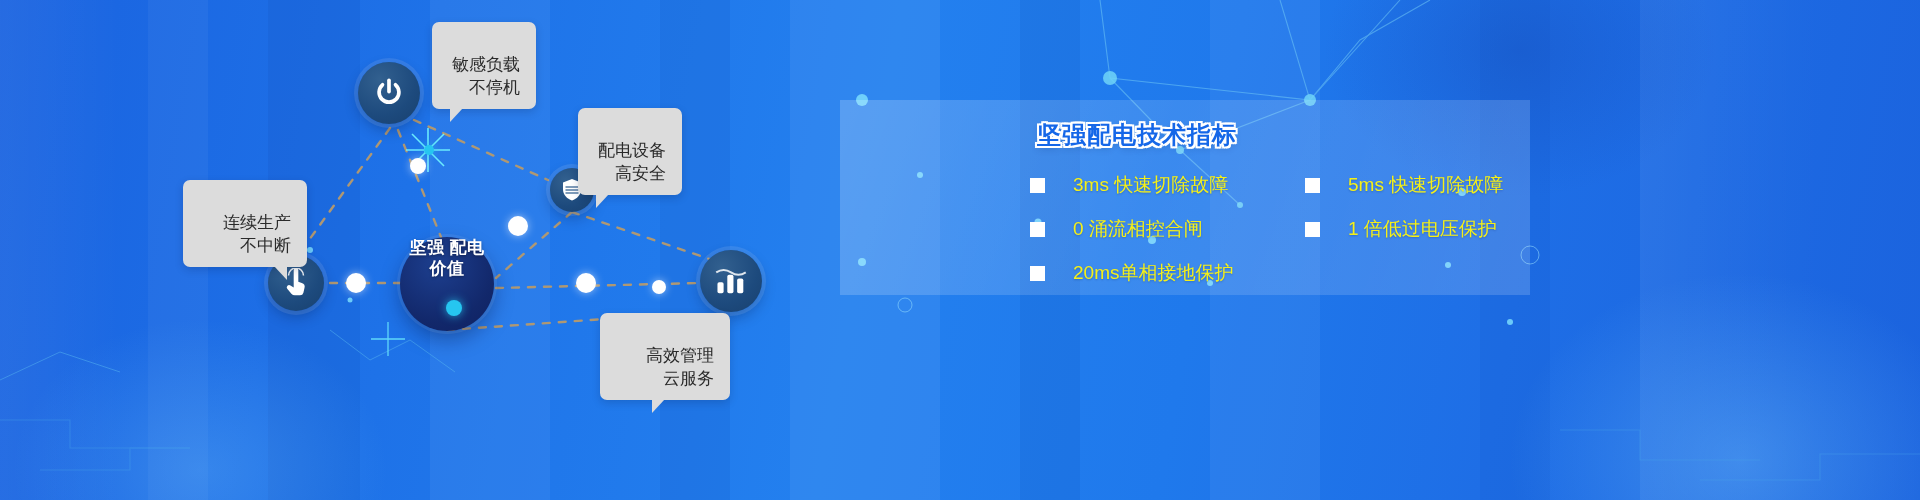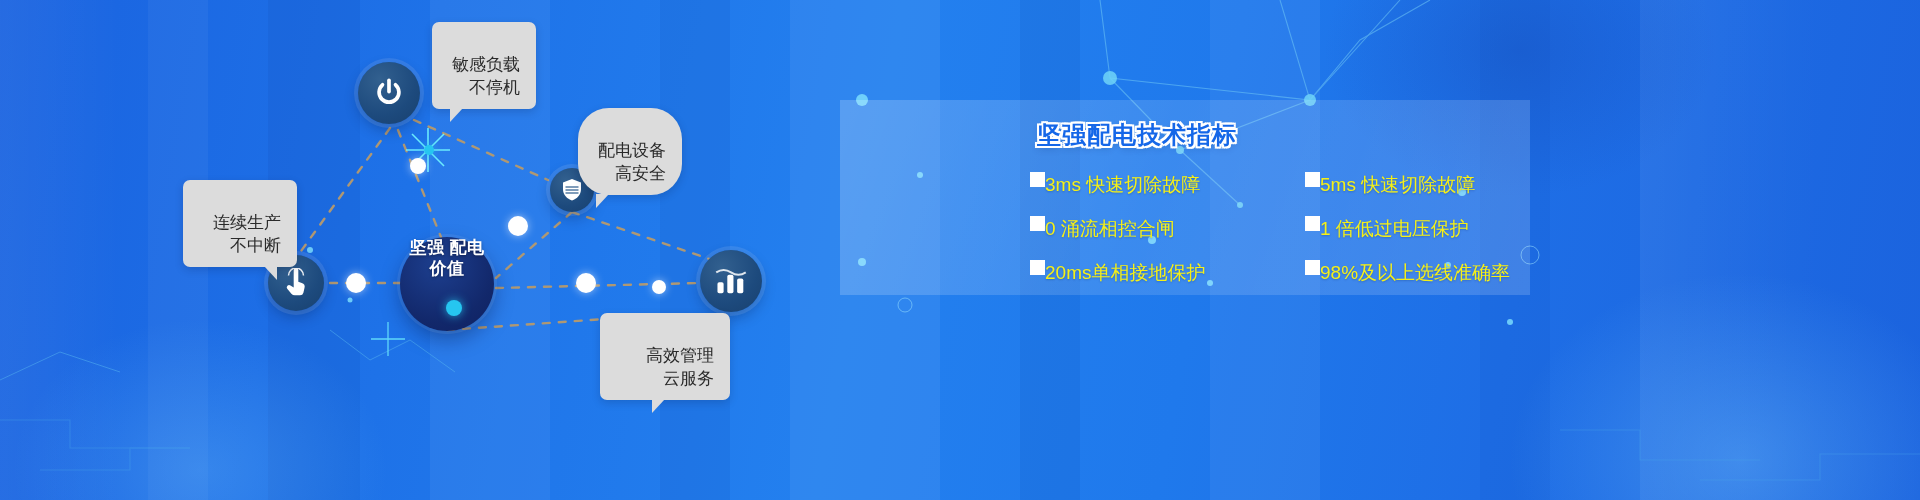--- a/index.html
+++ b/index.html
@@ -143,21 +143,22 @@
   .specs {
     position: absolute;
     left: 1030px; top: 172px;
     width: 490px;
     display: grid;
     grid-template-columns: 275px 215px;
     row-gap: 18px;
   }
   .spec {
     display: flex;
-    gap: 0;
+    align-items: center;
+    gap: 28px;
   }
   .spec .marker {
     width: 15px; height: 15px;
     background: #fff;
     flex: 0 0 auto;
   }
   .spec .txt {
     color: #f5f018;
     font-size: 19px;
     white-space: nowrap;
@@ -313,26 +314,26 @@
     <div class="dot" style="left:410px; top:158px; width:16px; height:16px;"></div>
     <div class="dot cyan" style="left:446px; top:300px; width:16px; height:16px;"></div>
     <div class="dot cyan" style="left:424px; top:145px; width:10px; height:10px;"></div>
     <div class="dot" style="left:652px; top:280px; width:14px; height:14px;"></div>
 
     <div class="bubble tail-bl" style="left:432px; top:22px; width:104px;">
       <span>敏感负载
 不停机</span>
     </div>
 
-    <div class="bubble tail-bl" style="left:578px; top:108px; width:104px;border-radius:31px;">
+    <div class="bubble tail-bl" style="left:578px; top:108px; width:104px;">
       <span>配电设备
 高安全</span>
     </div>
 
-    <div class="bubble tail-br" style="left:183px; top:180px; width:114px;">
+    <div class="bubble tail-br" style="left:183px; top:180px; width:124px;">
       <span>连续生产
 不中断</span>
     </div>
 
     <div class="bubble tail-bm" style="left:600px; top:313px; width:130px;">
       <span>高效管理
 云服务</span>
     </div>
   </div>
 
@@ -357,19 +358,15 @@
     </div>
     <div class="spec">
       <span class="marker"></span>
       <span class="txt">1 倍低过电压保护</span>
     </div>
 
     <div class="spec">
       <span class="marker"></span>
       <span class="txt">20ms单相接地保护</span>
     </div>
-    <div class="spec">
-      <span class="marker"></span>
-      <span class="txt">98%及以上选线准确率</span>
-    </div>
   </div>
 
 </div>
 
 </body></html>

